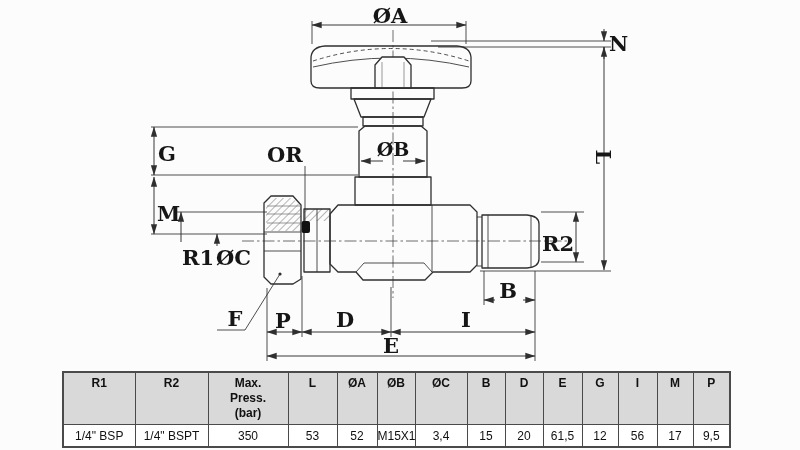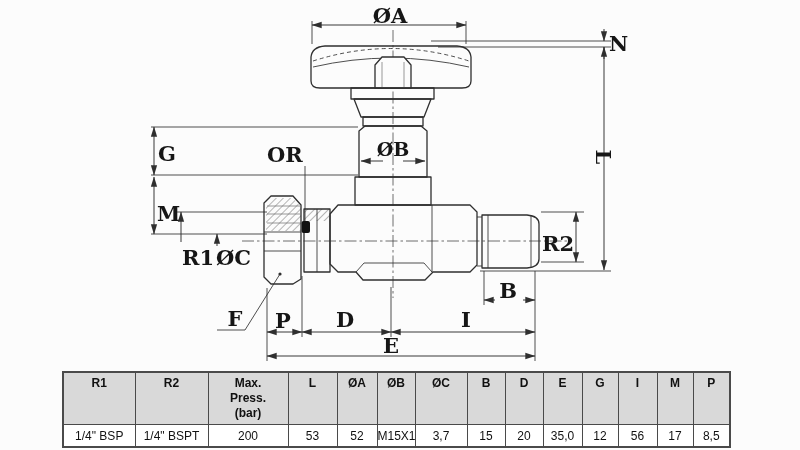--- a/index.html
+++ b/index.html
@@ -206,29 +206,29 @@
         <th>D</th>
         <th>E</th>
         <th>G</th>
         <th>I</th>
         <th>M</th>
         <th>P</th>
       </tr>
       <tr>
         <td>1/4" BSP</td>
         <td>1/4" BSPT</td>
-        <td>200</td>
+        <td>350</td>
         <td>53</td>
         <td>52</td>
         <td>M15X1</td>
-        <td>3,7</td>
+        <td>3,4</td>
         <td>15</td>
         <td>20</td>
-        <td>35,0</td>
+        <td>61,5</td>
         <td>12</td>
         <td>56</td>
         <td>17</td>
-        <td>8,5</td>
+        <td>9,5</td>
       </tr>
     </tbody>
       </table>
   </div>
 </div>
 
 </body></html>

